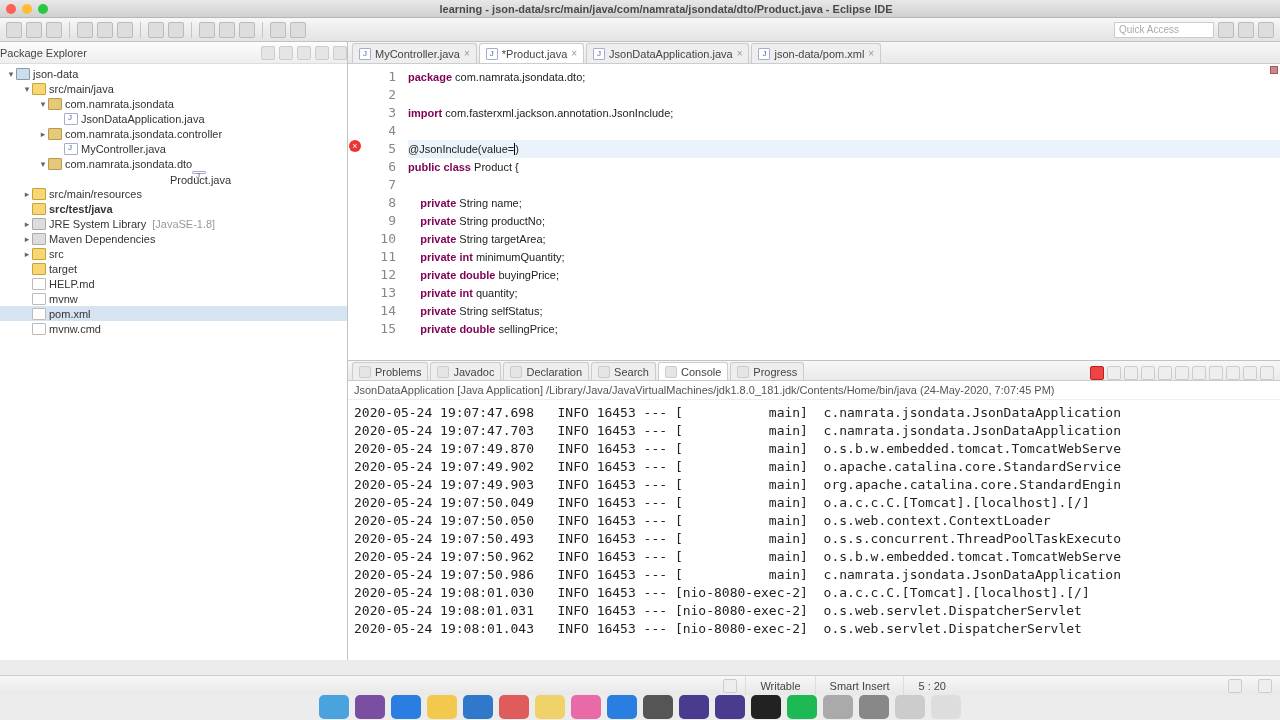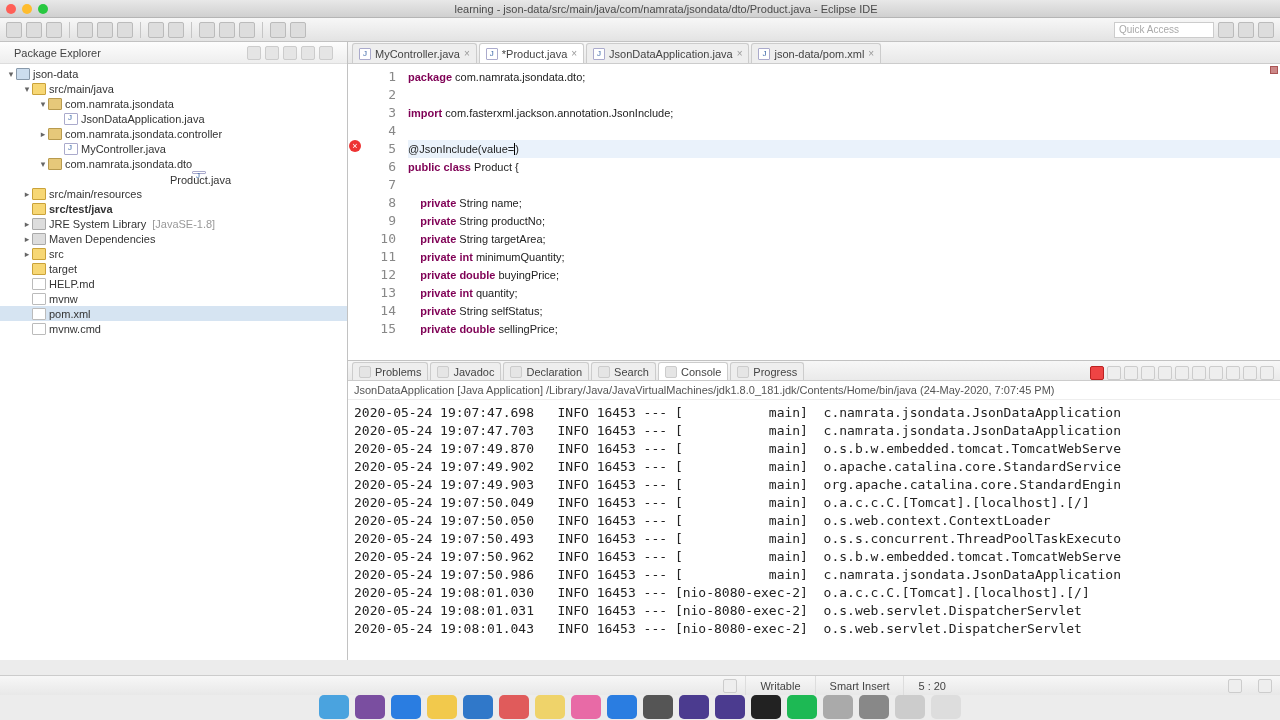--- a/index.html
+++ b/index.html
@@ -2,32 +2,32 @@
 <html><head>
 <meta charset="utf-8">
 <style>
 * { margin: 0; padding: 0; box-sizing: border-box; font-family: "Lucida Grande", Arial, sans-serif; font-size: 11px; }
 body { background: #ececec; width: 1280px; height: 720px; overflow: hidden; position: relative; }
 
 .titlebar { height: 18px; background: linear-gradient(#e8e8e8,#d0d0d0); display: flex; align-items: center; padding: 0 6px; border-bottom: 1px solid #b5b5b5; }
 .traffic { display: flex; gap: 6px; margin-right: 10px; }
 .tl { width: 10px; height: 10px; border-radius: 50%; }
 .tl.r { background: #ff5f57; } .tl.y { background: #febc2e; } .tl.g { background: #28c840; }
-.title-text { flex: 1; text-align: center; color: #4a4a4a; font-size: 11px; }
+.title-text { flex: 1; text-align: center; color: #4a4a4a; font-size: 11px; font-weight: bold; }
 
 .toolbar { height: 24px; background: linear-gradient(#f7f7f7,#e3e3e3); border-bottom: 1px solid #c2c2c2; display: flex; align-items: center; padding: 0 6px; gap: 4px; }
 .tbicon { width: 16px; height: 16px; background: #ddd; border: 1px solid #bbb; border-radius: 2px; flex-shrink: 0; }
 .tbsep { width: 1px; height: 16px; background: #c5c5c5; margin: 0 3px; }
 .tbspacer { flex: 1; }
 .quick { width: 100px; height: 16px; border: 1px solid #ccc; background: #fff; font-size: 10px; padding: 0 4px; color: #aaa; display: flex; align-items: center; }
 
 .workspace { display: flex; height: calc(100% - 18px - 24px - 60px); }
 
 .sidebar { width: 348px; background: #fff; border-right: 1px solid #c2c2c2; display: flex; flex-direction: column; }
-.sidebar-head { height: 22px; background: linear-gradient(#fdfdfd,#eee); border-bottom: 1px solid #ddd; display: flex; align-items: center; padding: 0 14px; gap: 8px; }
+.sidebar-head { height: 22px; background: linear-gradient(#fdfdfd,#eee); border-bottom: 1px solid #ddd; display: flex; align-items: center; padding: 0 0; gap: 8px; }
 .sidebar-head-title { font-size: 11px; color: #444; flex: 1; }
 .sidebar-head-icons { display: flex; gap: 4px; }
 .sh-icon { width: 14px; height: 14px; background: #e5e5e5; border: 1px solid #ccc; border-radius: 2px; }
 .tree { flex: 1; overflow: auto; padding: 2px 0; font-size: 11px; color: #333; }
 .tree-row { display: flex; align-items: center; height: 15px; padding-left: 4px; white-space: nowrap; }
 .tree-row.sel { background: #d6e4f2; }
 .twisty { width: 10px; text-align: center; color: #666; font-size: 9px; }
 .ticon { width: 14px; height: 12px; margin-right: 3px; display: inline-block; }
 .ticon.folder { background: #f7d774; border: 1px solid #caa23a; border-radius: 1px; }
 .ticon.pkg { background: #e6c87a; border: 1px solid #b89a4e; border-radius: 1px; }

